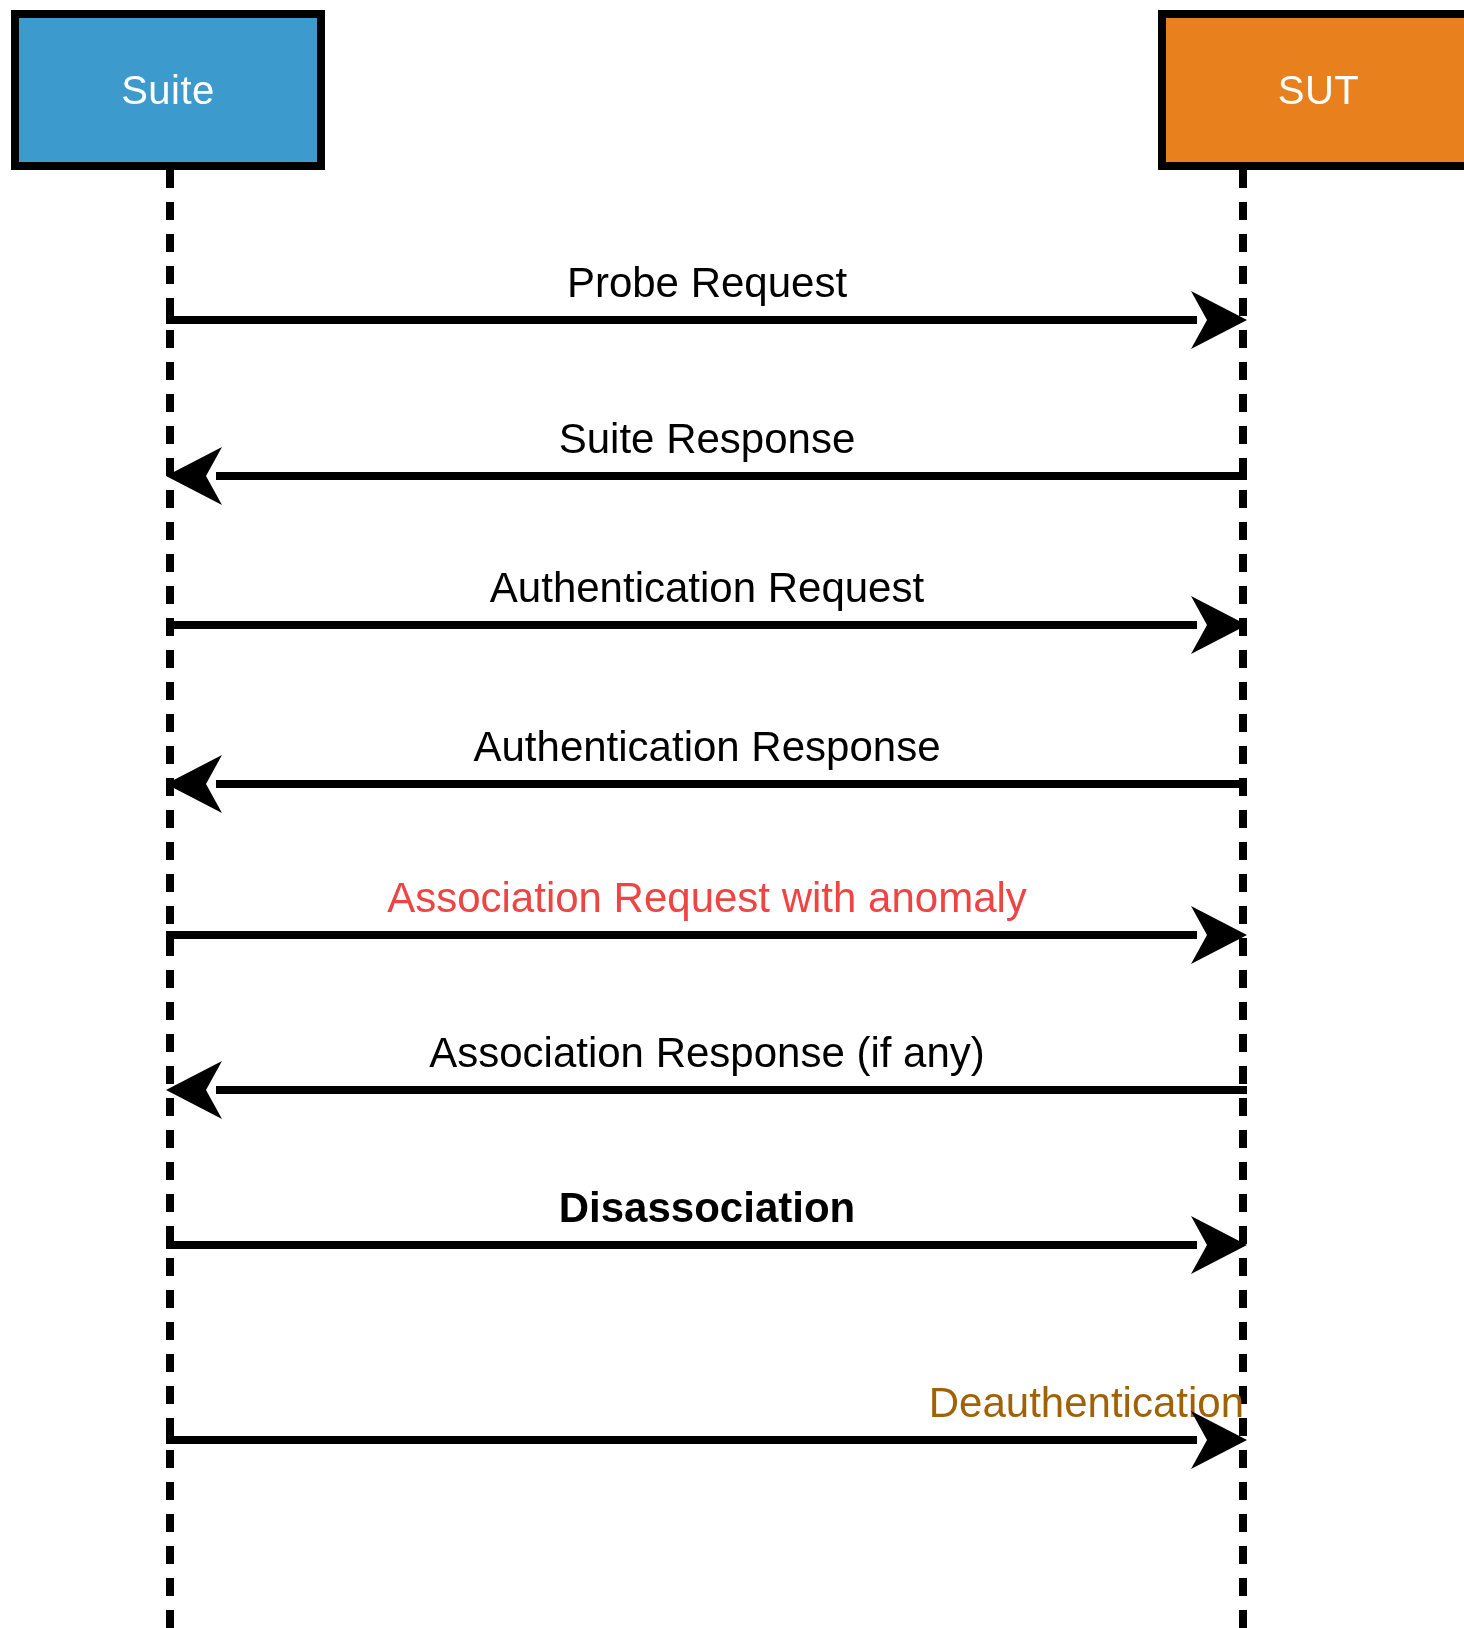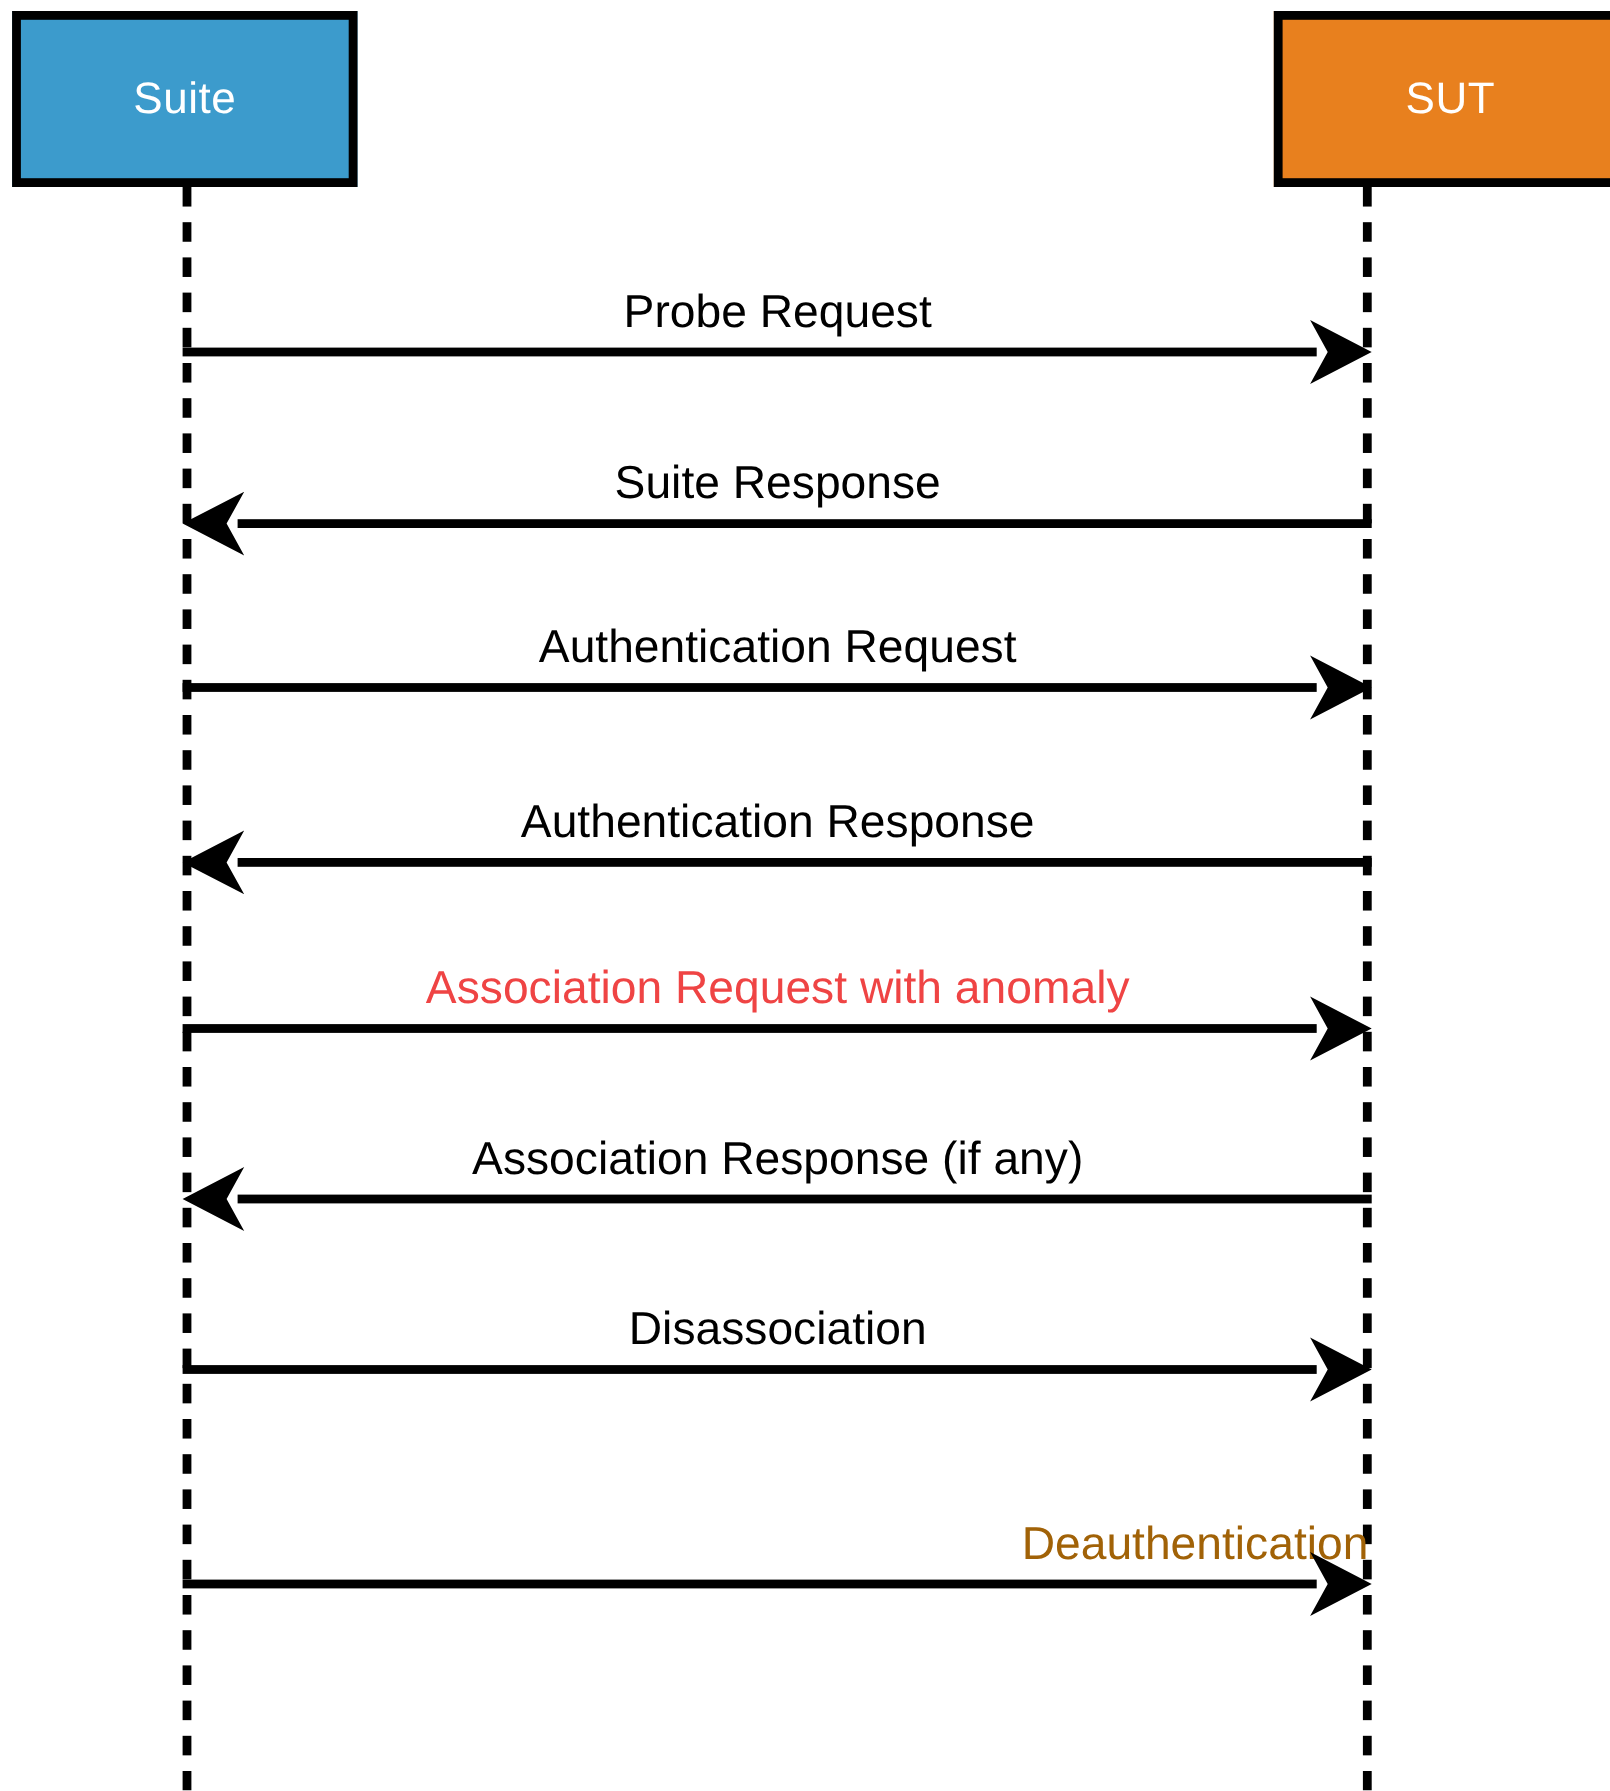--- a/index.html
+++ b/index.html
@@ -166,21 +166,21 @@
       <div class="message" style="top: 1090px;">
         <div class="msg-label" style="color: rgb(0, 0, 0);">Association Response (if any)</div>
         <div class="msg-arrow">
           <svg width="1081" height="58" viewBox="0 0 1081 58" style="position: absolute; left: 0px; top: -25px;">
             <rect x="50" y="25" width="1031" height="8" fill="#000000"></rect>
             <path d="M 0 29 L 56 0 L 40 29 L 56 58 Z" fill="#000000"></path>
           </svg>
         </div>
       </div>
       <div class="message" style="top: 1245px;">
-        <div class="msg-label" style="color: rgb(0, 0, 0);">Disassociation</div>
+        <div class="msg-label" style="color: rgb(0, 0, 0); font-weight: bold;">Disassociation</div>
         <div class="msg-arrow">
           <svg width="1081" height="58" viewBox="0 0 1081 58" style="position: absolute; left: 0px; top: -25px;">
             <rect x="0" y="25" width="1031" height="8" fill="#000000"></rect>
             <path d="M 1081 29 L 1025 0 L 1041 29 L 1025 58 Z" fill="#000000"></path>
           </svg>
         </div>
       </div>
       <div class="message" style="top: 1440px;">
         <div class="msg-label" style="color: #a16207; text-align: right;">Deauthentication</div>
         <div class="msg-arrow">

